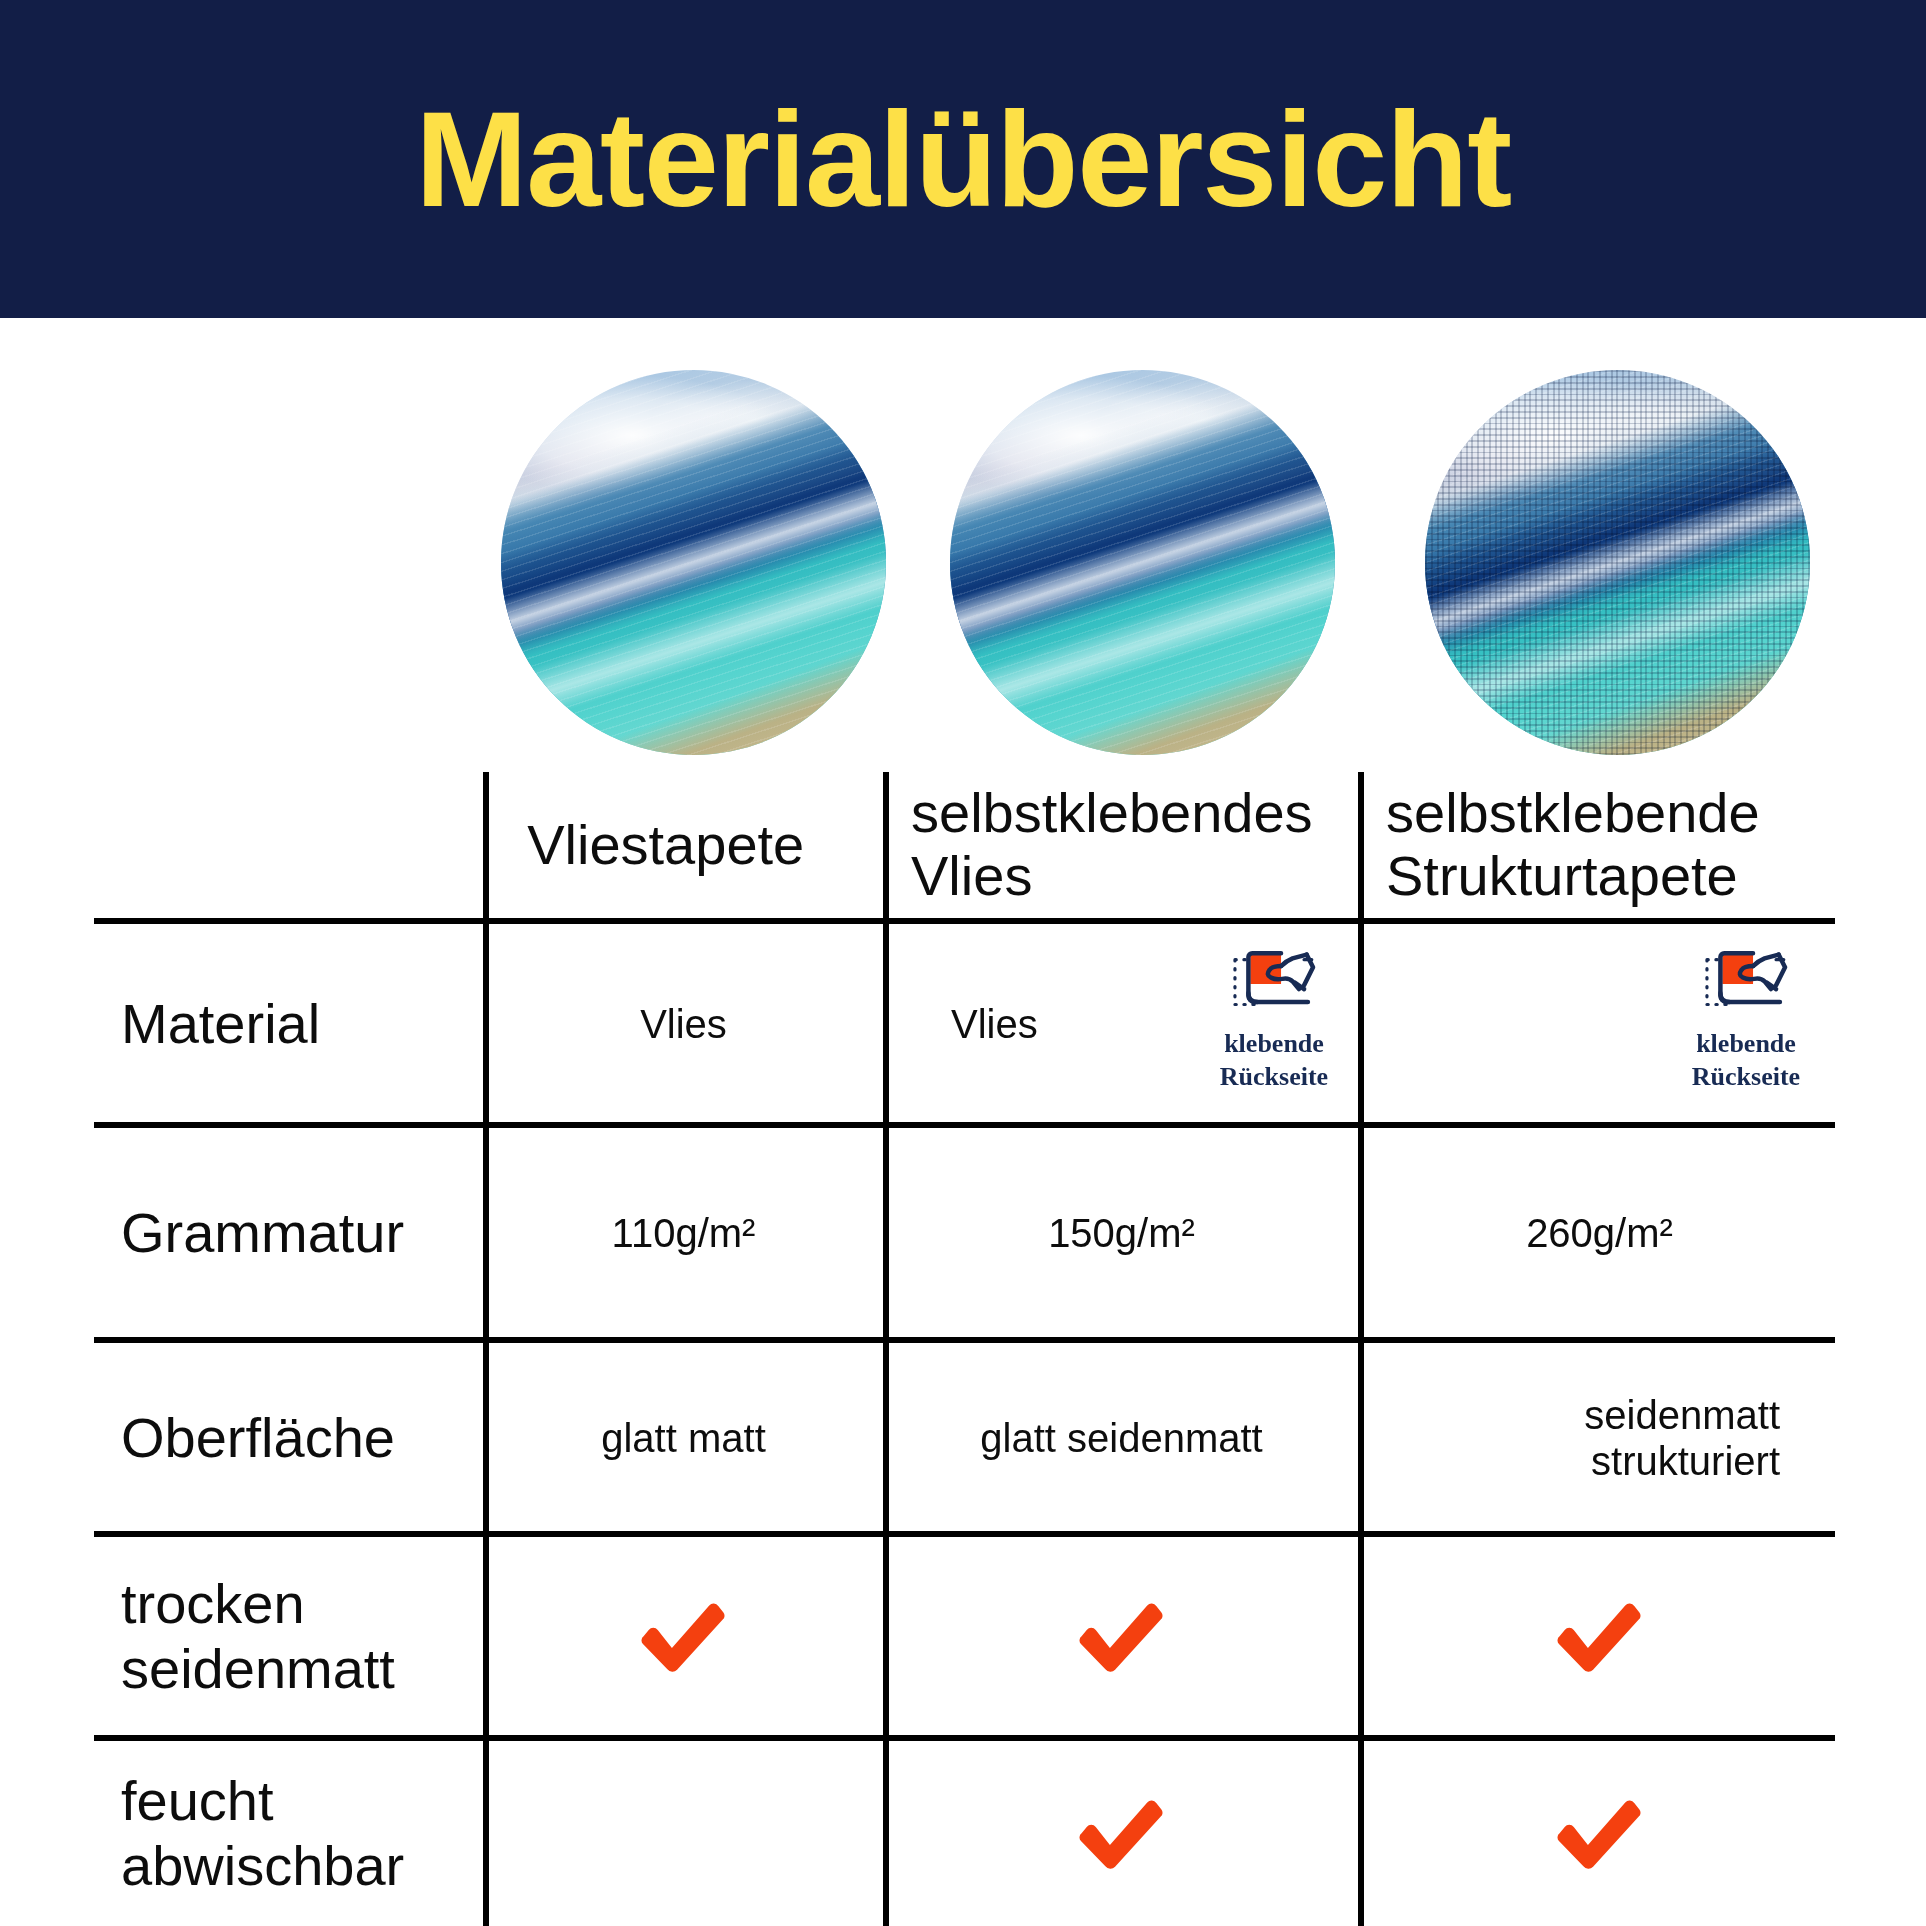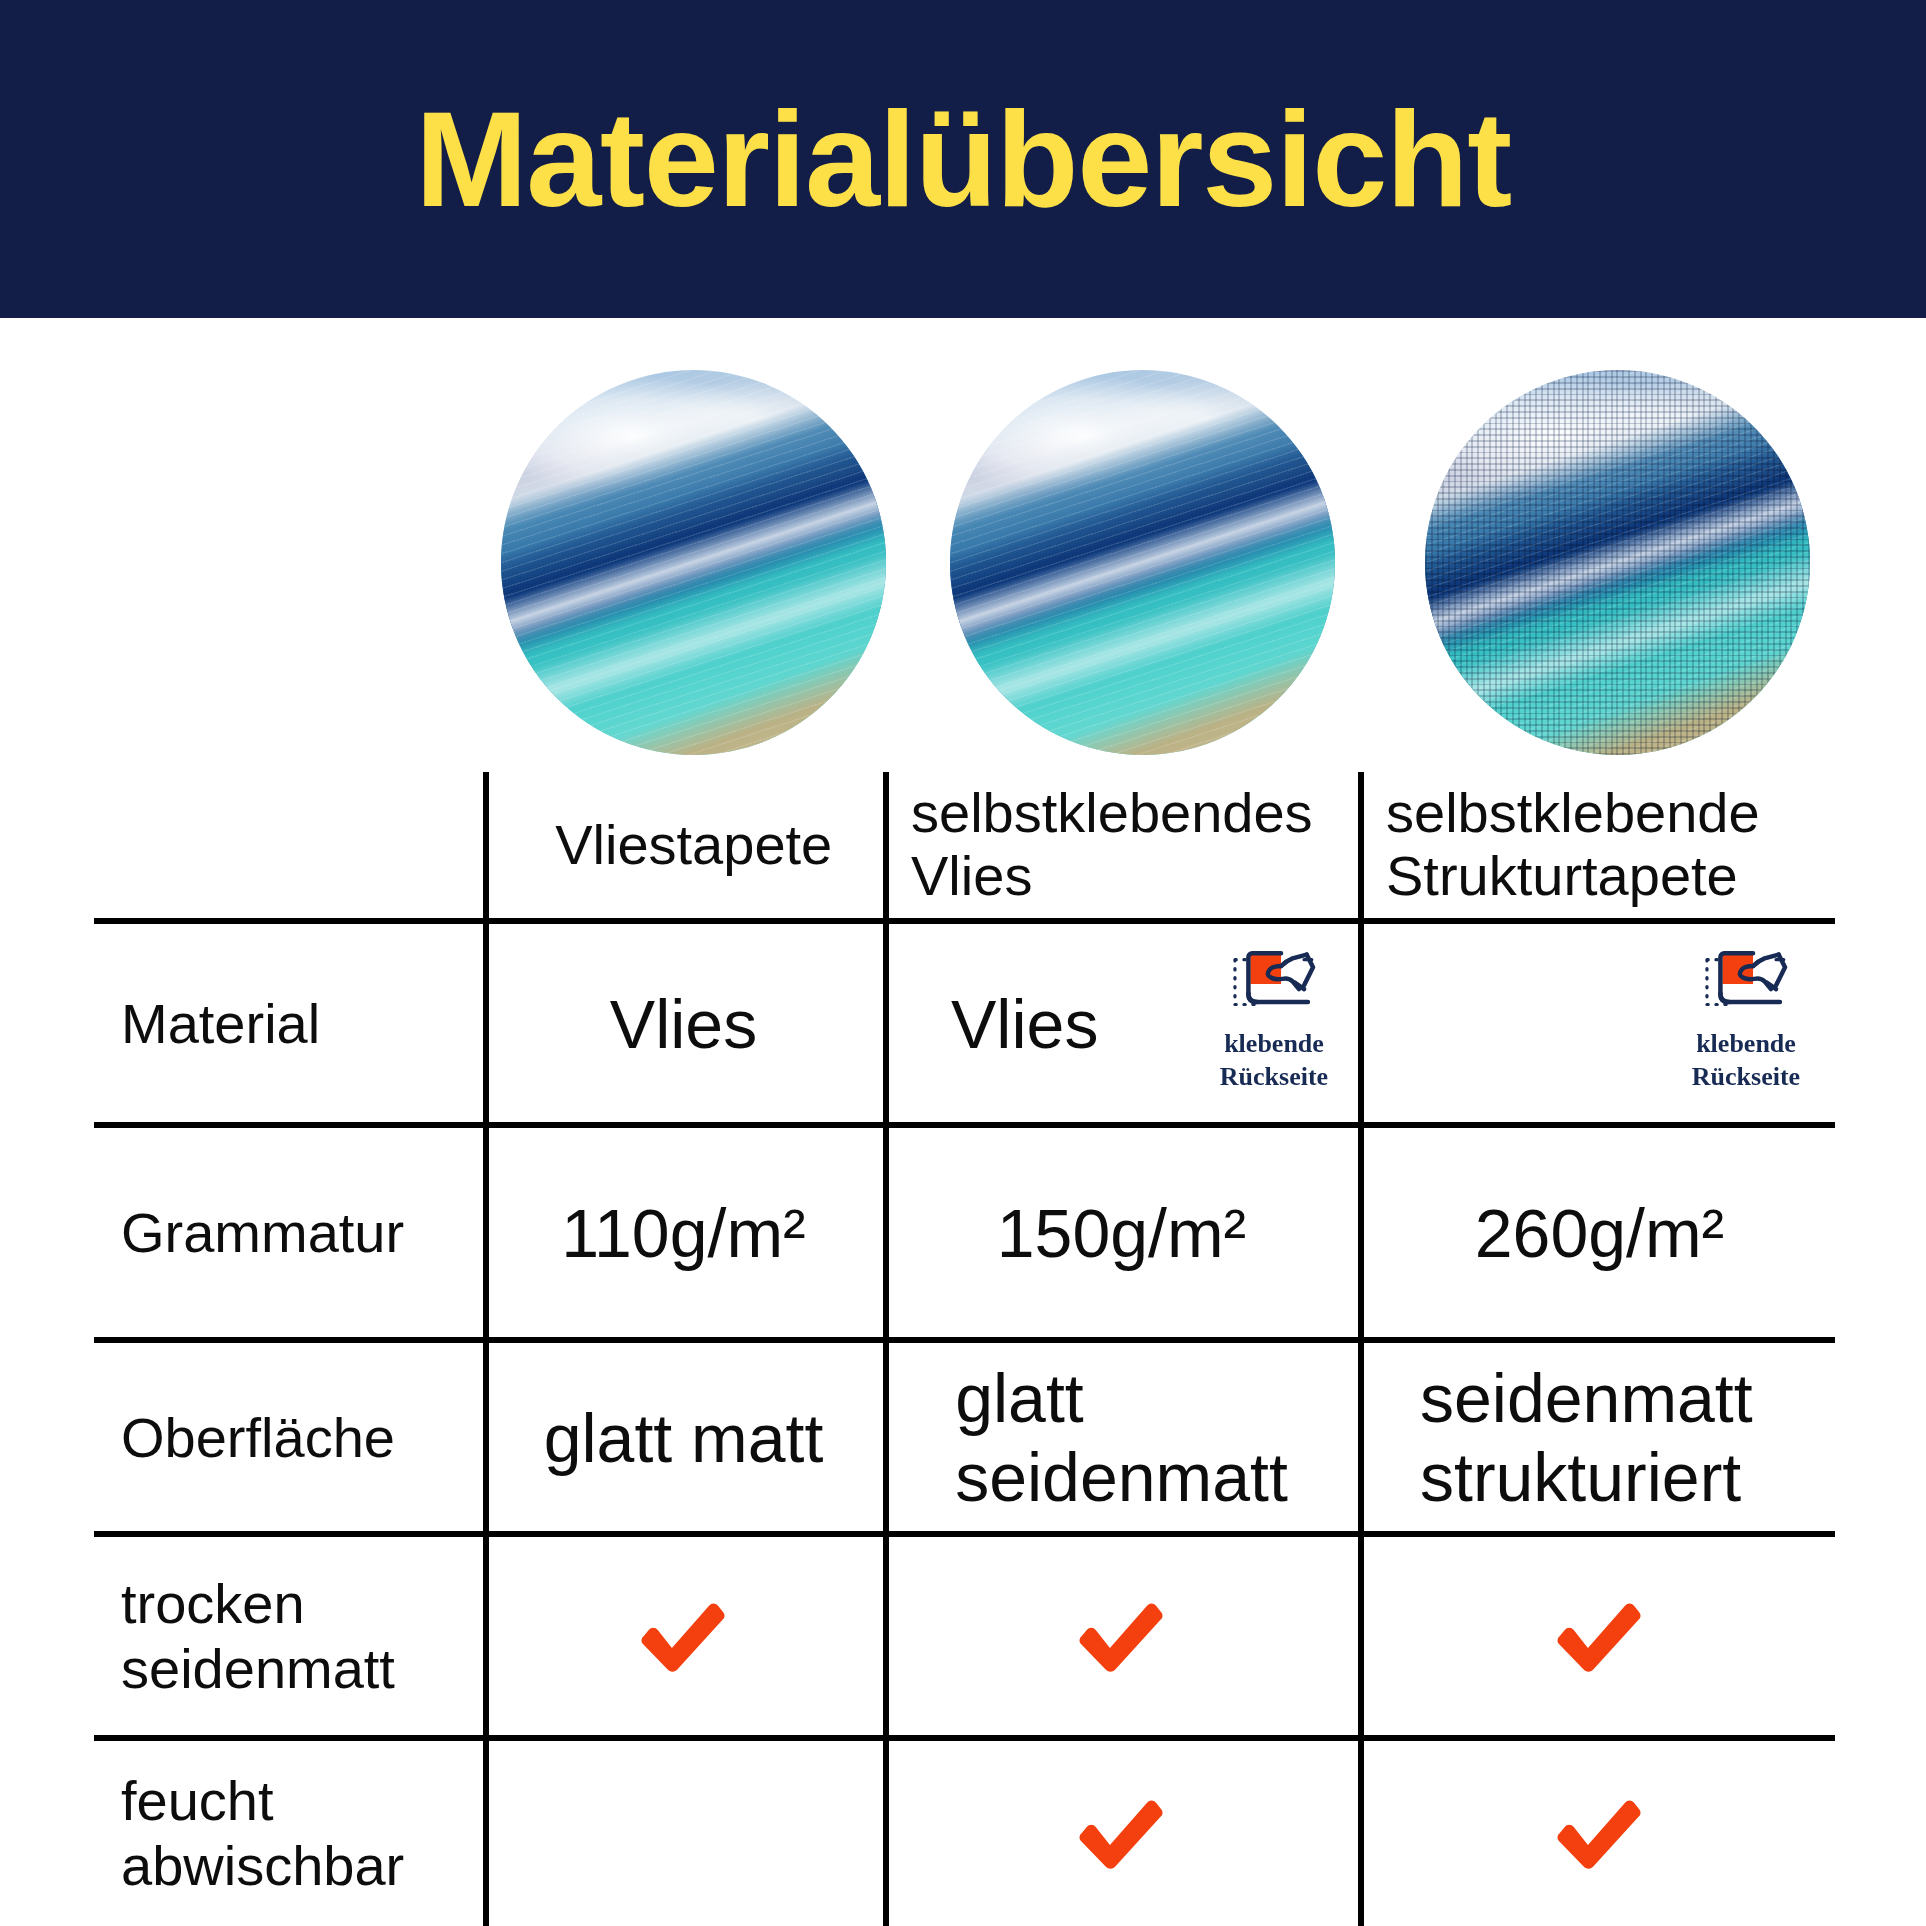--- a/index.html
+++ b/index.html
@@ -101,35 +101,35 @@
   .vline{position:absolute;width:5.8px;background:#000000;}
   .hline{position:absolute;height:5.8px;background:#000000;left:94px;width:1741px;}
 
   .colhead{
     position:absolute;top:776px;height:138px;
     display:flex;align-items:center;justify-content:center;
     text-align:center;
     font-size:56px;line-height:1.12;color:#0d0d0d;
     padding:0 11.6px;box-sizing:border-box;
   }
-  #colhead-1{left:489px;width:389px;padding-left:32px;}
+  #colhead-1{left:461px;width:389px;padding-left:32px;}
   #colhead-2{left:889px;width:465px;justify-content:flex-start;text-align:left;padding-left:22px;}
   #colhead-3{left:1364px;width:471px;justify-content:flex-start;text-align:left;padding-left:22px;}
 
   .rowlabel{
     position:absolute;left:94px;width:389px;
     display:flex;align-items:center;justify-content:flex-start;
     padding-left:27px;box-sizing:border-box;
     font-size:56px;line-height:1.16;color:#0d0d0d;
   }
   .cell{
     position:absolute;
     display:flex;align-items:center;justify-content:center;
-    text-align:left;
-    font-size:68px;line-height:1.16;color:#0d0d0d;
+    text-align:right;
+    font-size:40px;line-height:1.16;color:#0d0d0d;
     box-sizing:border-box;
   }
   .c1{left:489px;width:389px;}
   .c2{left:889px;width:465px;}
   .c3{left:1364px;width:471px;}
 
   .r-material  {top:925px;height:199px;}
   .r-grammatur {top:1127px;height:213px;}
   .r-oberflaeche{top:1343px;height:190px;}
   .r-trocken   {top:1537px;height:200px;}

